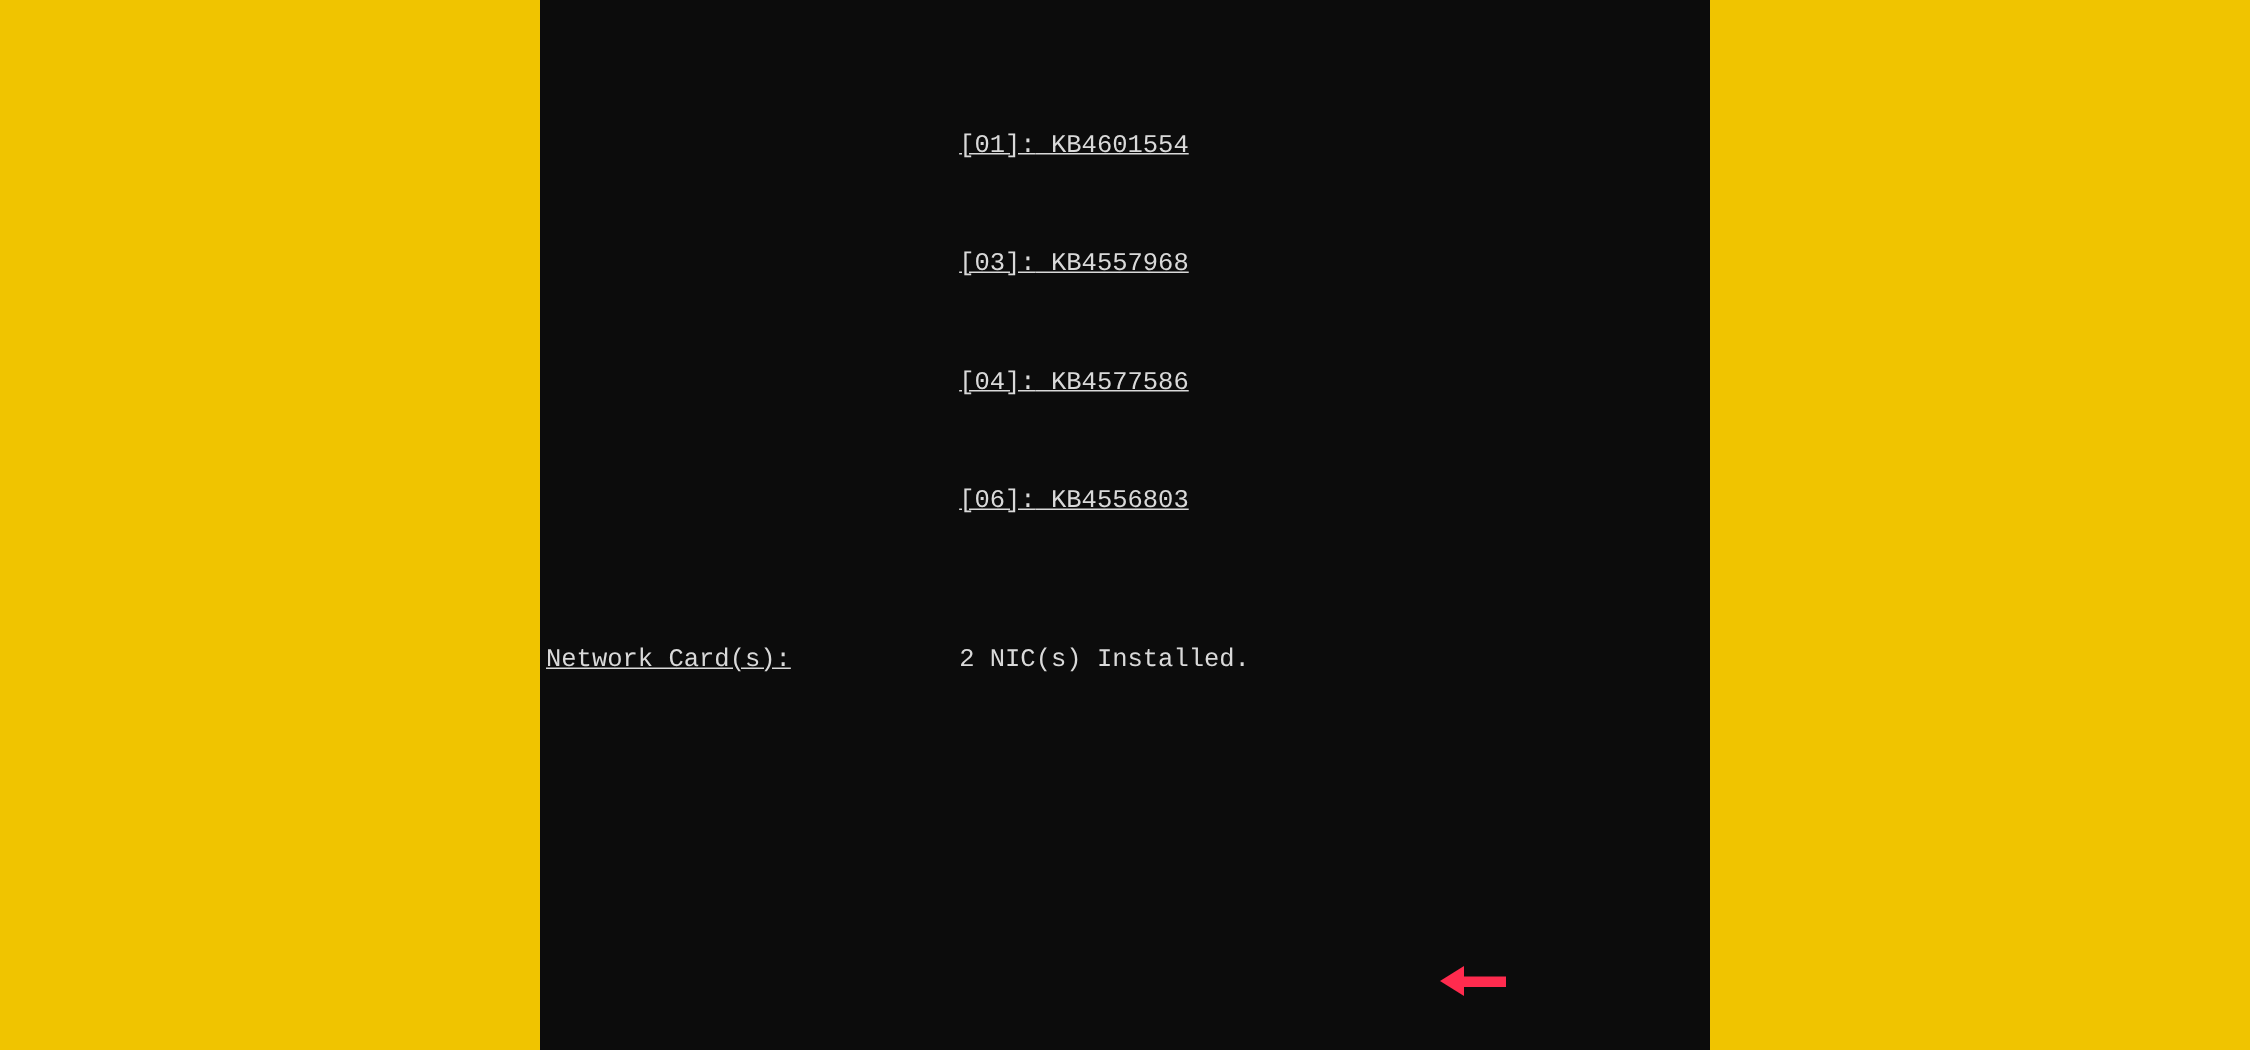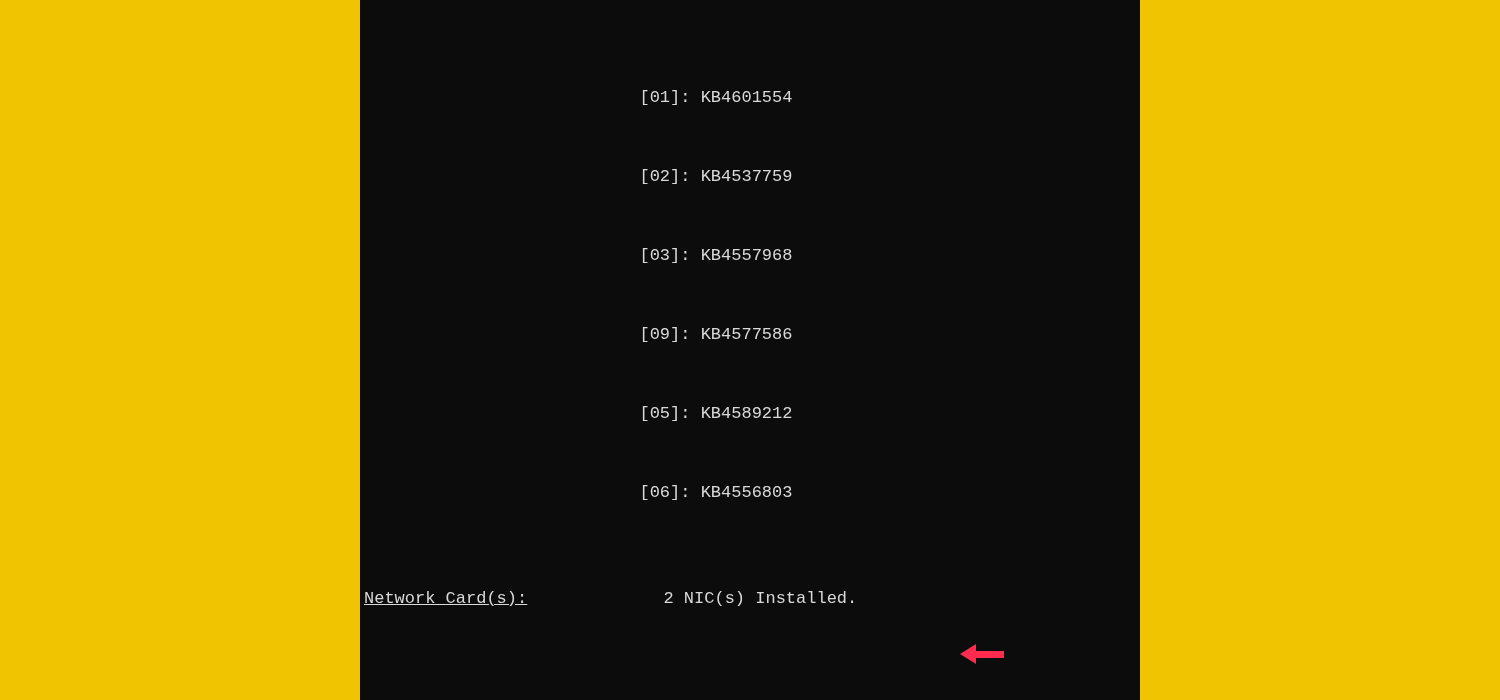--- a/index.html
+++ b/index.html
@@ -28,23 +28,22 @@
     .line { display: block; }
     .lbl {
       display: inline-block;
       width: 27ch;
       vertical-align: top;
       text-decoration: underline;
     }
     .val {
       display: inline-block;
       vertical-align: top;
-      margin-left: 24px;
     }
-    .indent2 { padding-left: 27ch; }
+    .indent2 { padding-left: 27ch; text-decoration: underline; }
     .arrow {
       position: absolute;
       left: 600px;
       top: 644px;
       display: flex;
       align-items: center;
     }
     .arrow-shaft {
       width: 28px;
       height: 7px;
@@ -56,24 +55,22 @@
       border-bottom: 10px solid transparent;
       border-right: 16px solid #ff2b4e;
     }
   </style>
 </head>
 <body>
 
 <div class="terminal">
 
   <span class="line indent2"><span>[01]:</span> <span>KB4601554</span></span>
-  <span class="line indent2"><span>[02]:</span> <span>KB4537759</span></span>
   <span class="line indent2"><span>[03]:</span> <span>KB4557968</span></span>
-  <span class="line indent2"><span>[09]:</span> <span>KB4577586</span></span>
-  <span class="line indent2"><span>[05]:</span> <span>KB4589212</span></span>
+  <span class="line indent2"><span>[04]:</span> <span>KB4577586</span></span>
   <span class="line indent2"><span>[06]:</span> <span>KB4556803</span></span>
 
   <span class="line"><span class="lbl">Network Card(s):</span><span class="val">2 NIC(s) Installed.</span></span>
 
   
   
   
   
   
   

